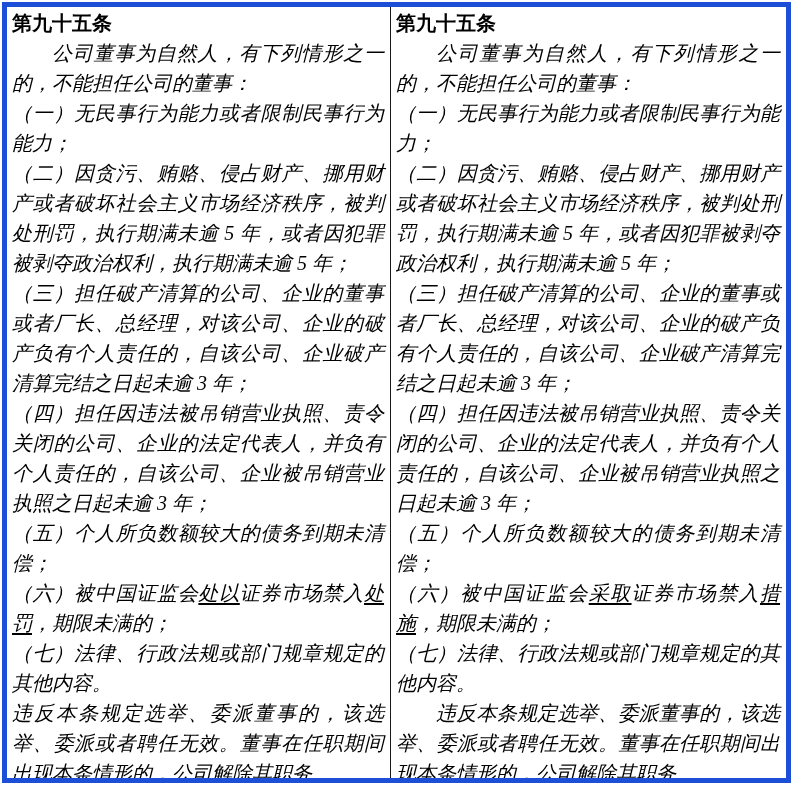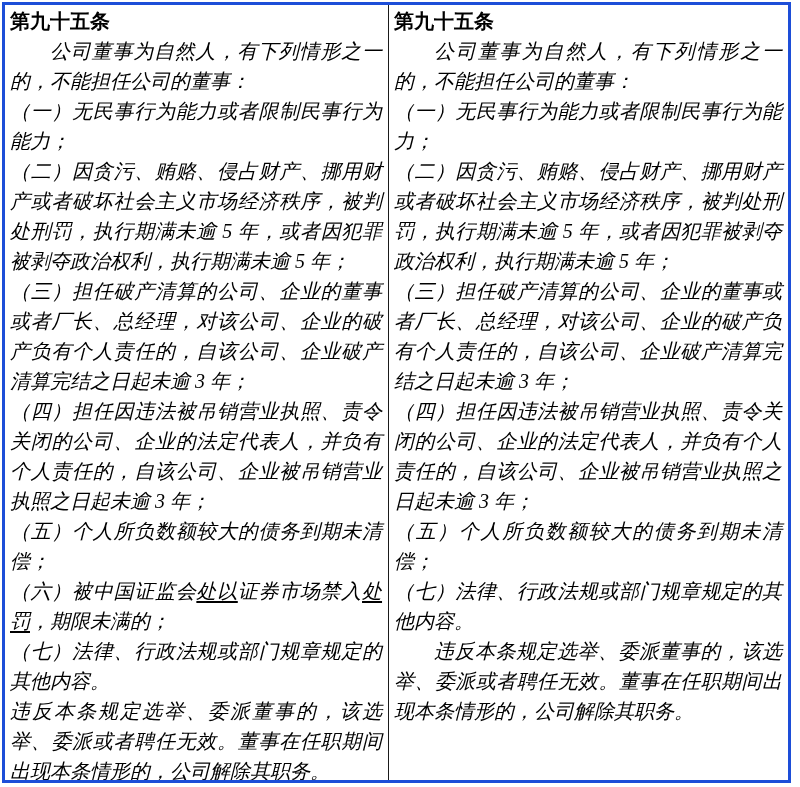--- a/index.html
+++ b/index.html
@@ -15,21 +15,21 @@
     position: relative;
     overflow: hidden;
   }
   .comparison-table {
     position: absolute;
     left: 2px;
     top: 2px;
     width: 789px;
     height: 781px;
     box-sizing: border-box;
-    border: 3px solid #1d4ed8;
+    border: 5px solid #1d4ed8;
     display: flex;
     background: #ffffff;
   }
   .cell {
     box-sizing: border-box;
     padding: 1px 6px 0 5px;
     overflow: hidden;
   }
   .cell-left {
     width: 384px;
@@ -80,17 +80,18 @@
   </div>
   <div class="cell cell-right">
     <div class="heading">第九十五条</div>
     <div class="paras">
         <p class="indent"><span>公司董事为自然人，有下列情形之一的，不能担任公司的董事：</span></p>
         <p><span>（一）无民事行为能力或者限制民事行为能力；</span></p>
         <p><span>（二）因贪污、贿赂、侵占财产、挪用财产或者破坏社会主义市场经济秩序，被判处刑罚，执行期满未逾 5 年，或者因犯罪被剥夺政治权利，执行期满未逾 5 年；</span></p>
         <p><span>（三）担任破产清算的公司、企业的董事或者厂长、总经理，对该公司、企业的破产负有个人责任的，自该公司、企业破产清算完结之日起未逾 3 年；</span></p>
         <p><span>（四）担任因违法被吊销营业执照、责令关闭的公司、企业的法定代表人，并负有个人责任的，自该公司、企业被吊销营业执照之日起未逾 3 年；</span></p>
         <p><span>（五）个人所负数额较大的债务到期未清偿；</span></p>
+        <p><span>（六）被中国证监会</span><span class="u">采取</span><span>证券市场禁入</span><span class="u">措施</span><span>，期限未满的；</span></p>
         <p><span>（七）法律、行政法规或部门规章规定的其他内容。</span></p>
         <p class="indent"><span>违反本条规定选举、委派董事的，该选举、委派或者聘任无效。董事在任职期间出现本条情形的，公司解除其职务。</span></p>
       </div>
   </div>
 </div>
 
 </body></html>

